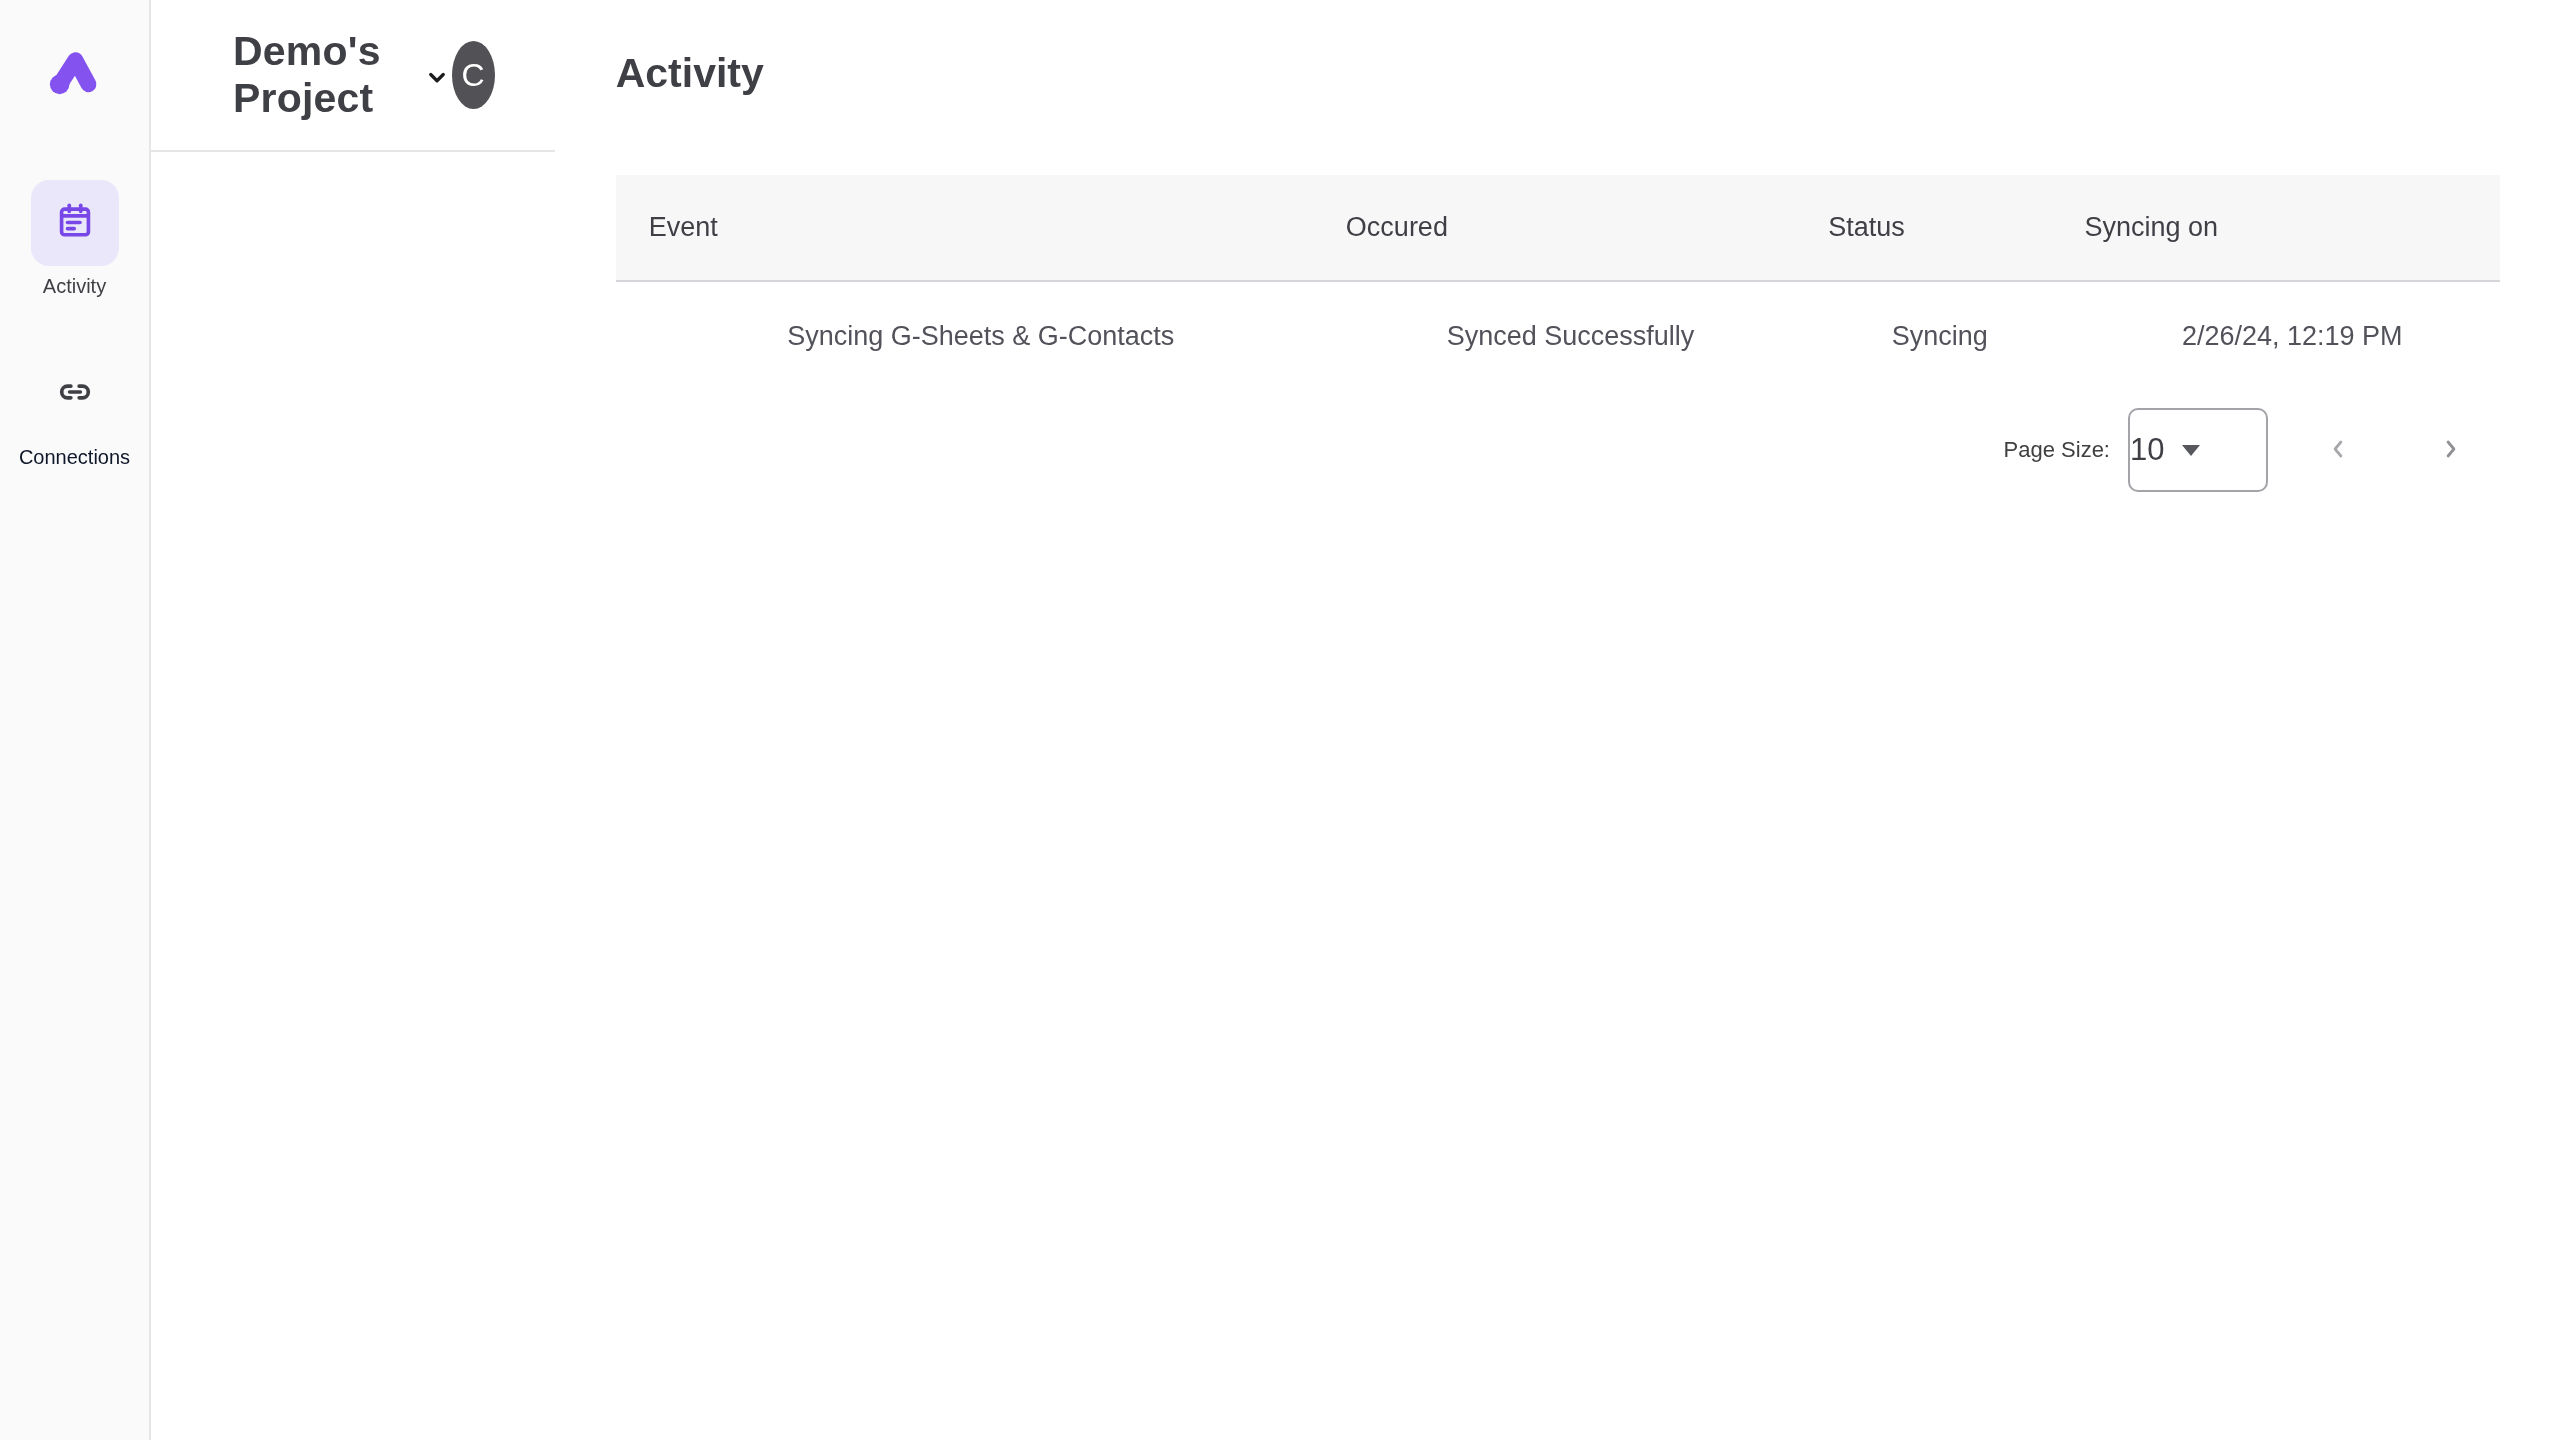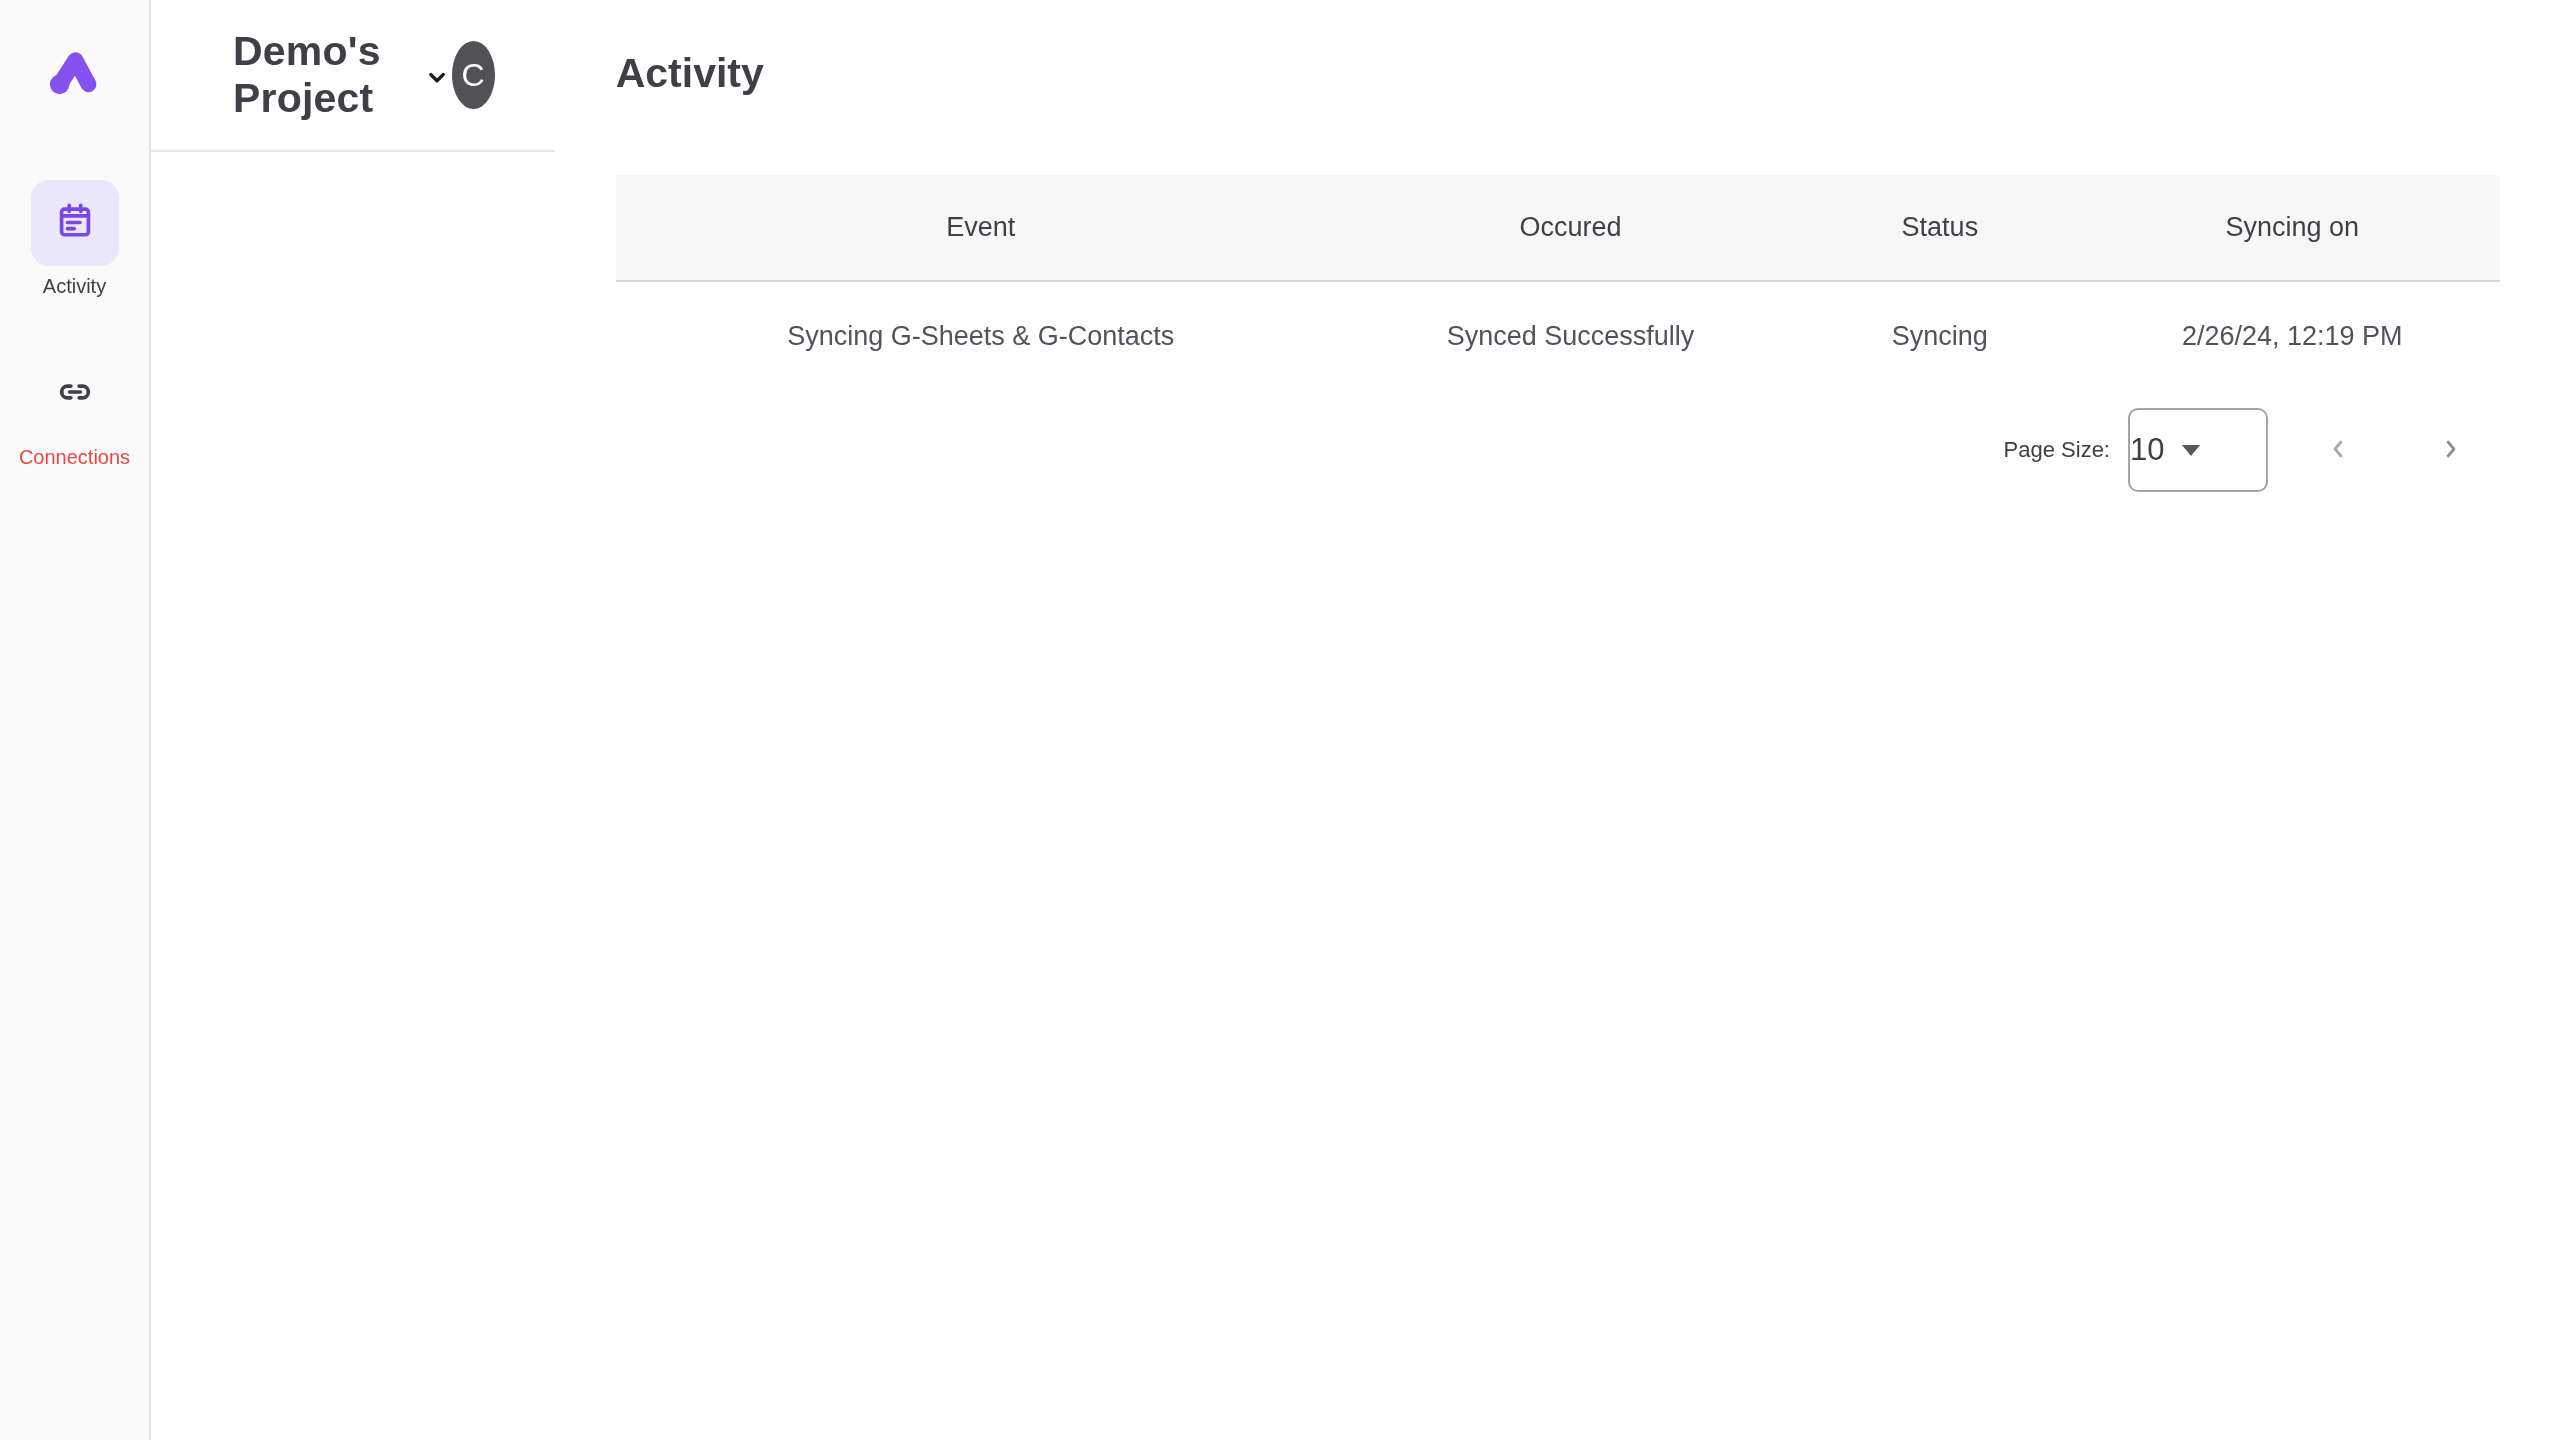--- a/index.html
+++ b/index.html
@@ -26,21 +26,21 @@
   .logo-wrap { margin-top: 42px; width: 60px; height: 54px; }
   .nav { margin-top: 84px; display: flex; flex-direction: column; align-items: center; }
   .nav-item { display: flex; flex-direction: column; align-items: center; cursor: pointer; }
   .nav-item + .nav-item { margin-top: 53px; }
   .nav-tile {
     width: 88px; height: 86px; border-radius: 18px;
     display: flex; align-items: center; justify-content: center;
   }
   .nav-tile.active { background: #ebe7fb; }
   .nav-label { margin-top: 9px; font-size: 20px; color: #3f3f46; }
-  .nav-label.muted { color: #ef4444; }
+  .nav-label.muted { color: #0f172a; }
 
   
   .main { flex: 1 1 auto; display: flex; }
   .topbar {
     height: 152px;
     border-bottom: 2px solid #e6e6e9;
     display: flex; align-items: center;
     padding: 0 60px 0 82px;
     background: #ffffff;
   }
@@ -66,21 +66,21 @@
     table-layout: fixed;
   }
   .activity-table thead tr {
     background: #f7f7f8;
     height: 106px;
   }
   .activity-table th {
     font-weight: 400;
     font-size: 27px;
     color: #3f3f46;
-    text-align: center;
+    text-align: left;
     padding-left: 33px;
     border-bottom: 2px solid #d6d6da;
   }
   .activity-table col.c-event   { width: 37%; }
   .activity-table col.c-message { width: 25.6%; }
   .activity-table col.c-status  { width: 13.6%; }
   .activity-table col.c-date    { width: 23.8%; }
   .activity-table tbody tr { height: 110px; background: #ffffff; }
   .activity-table td {
     font-size: 27px;

